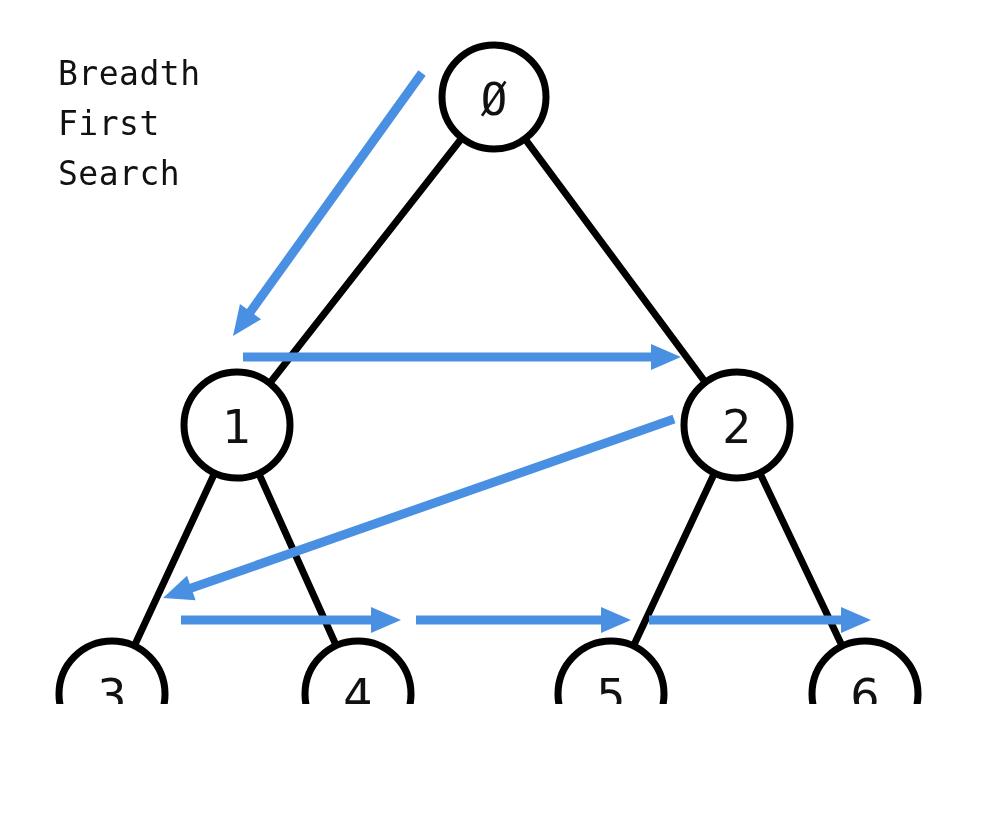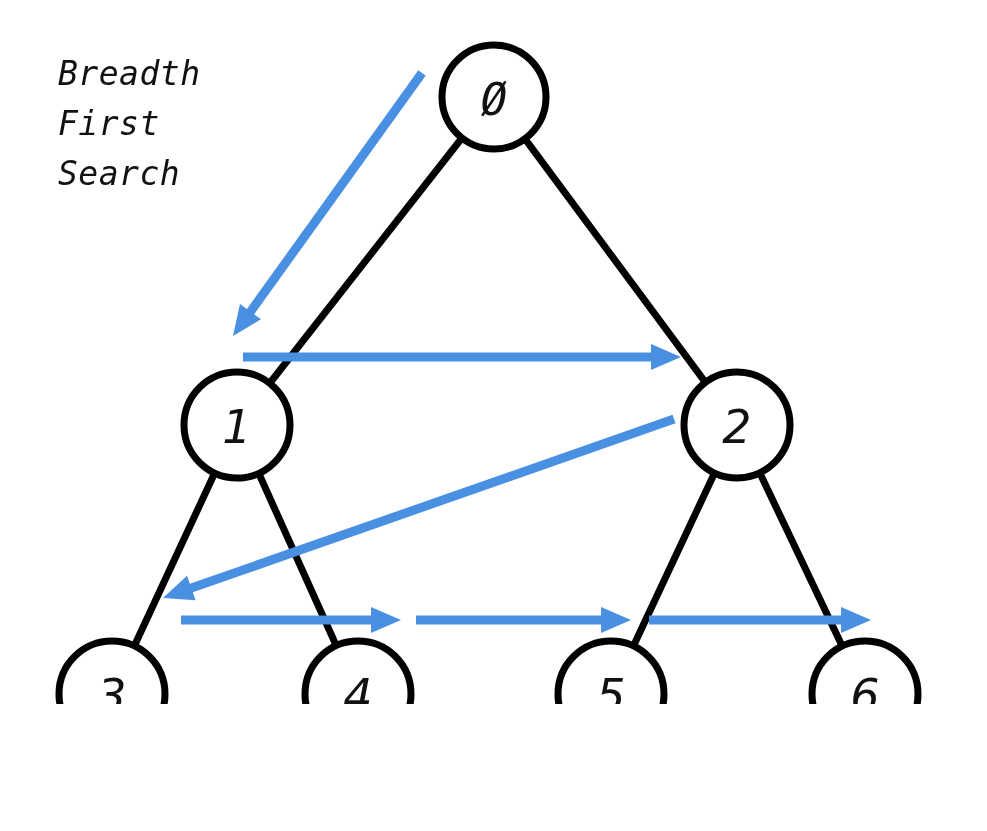--- a/index.html
+++ b/index.html
@@ -10,21 +10,20 @@
   }
   body {
     font-family: "DejaVu Sans Mono", "Liberation Mono", monospace;
   }
   #canvas-wrap {
     position: relative;
     width: 987px;
     height: 704px;
     background: #ffffff;
     overflow: hidden;
-    font-style: italic;
   }
   #diagram-svg {
     display: block;
     width: 987px;
     height: 831px;
   }
   .title-text {
     font-family: "DejaVu Sans Mono", "Liberation Mono", monospace;
     font-size: 33px;
     font-weight: 500;

